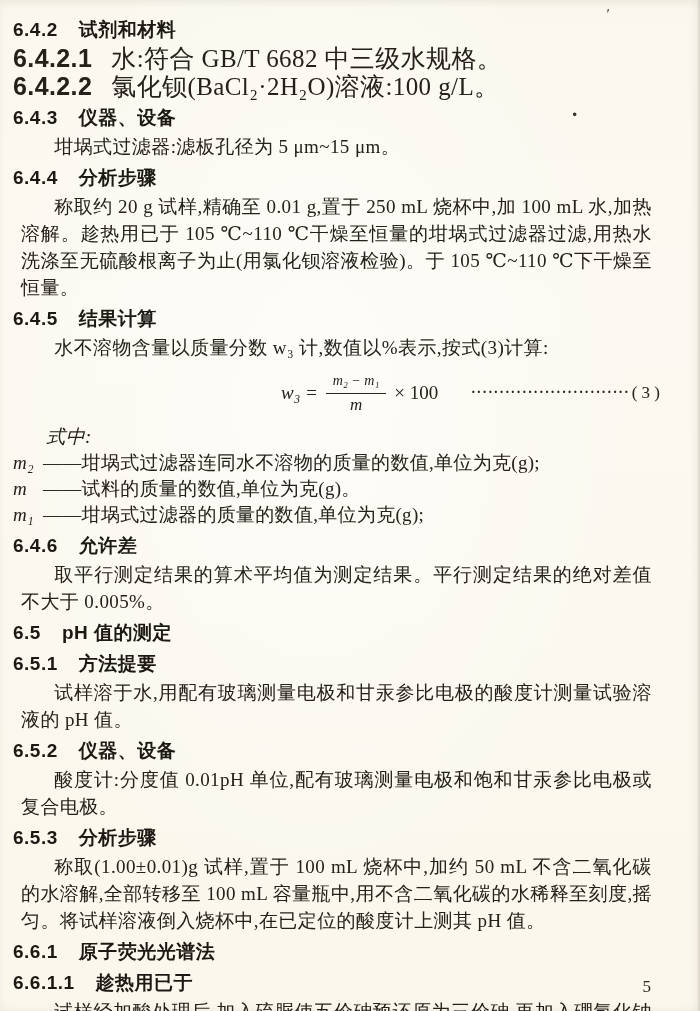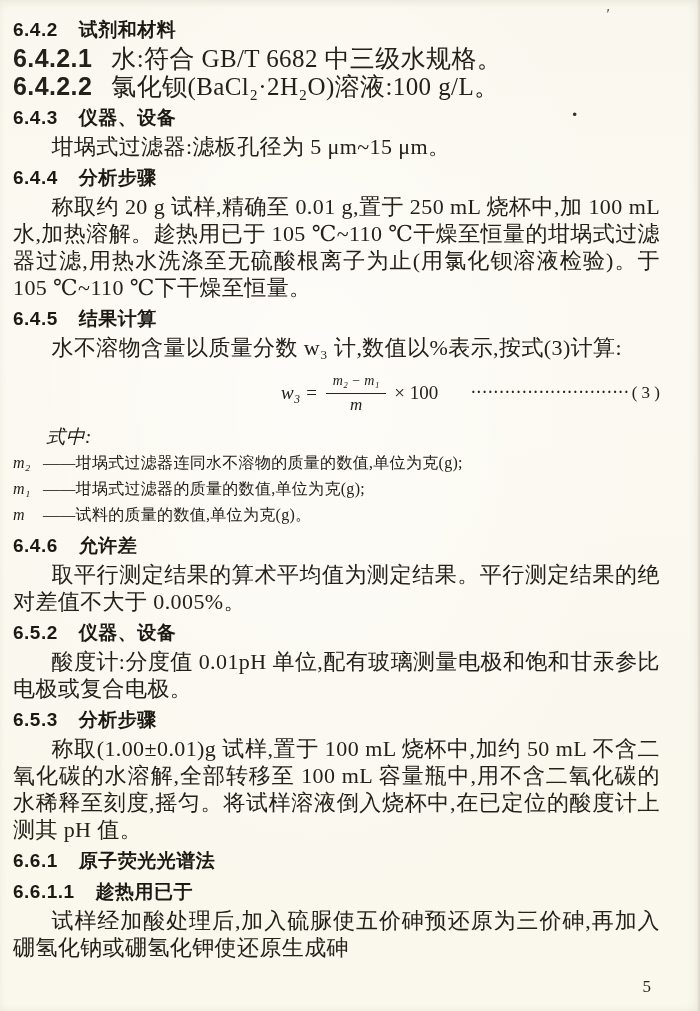--- a/index.html
+++ b/index.html
@@ -37,23 +37,23 @@
     font-family:"Liberation Serif","DejaVu Serif",serif;
     letter-spacing:.4px;
   }
   .clause .cn{
     font-family:"Liberation Sans","DejaVu Sans",sans-serif;
     font-weight:700;margin-right:19px;
   }
   
   .para{
     font-family:"Liberation Serif","DejaVu Serif",serif;
-    font-size:22px;line-height:27px;
+    font-size:19px;line-height:27px;
     text-align:justify;text-justify:inter-character;
-    text-indent:1.75em;margin:1px 0;
+    text-indent:1.75em;margin:1px 8px;
     letter-spacing:.4px;
   }
   
   .formula{
     display:flex;align-items:center;
     margin:5px 0 3px;height:54px;
     font-family:"Liberation Serif","DejaVu Serif",serif;
   }
   .f-math{
     display:inline-flex;align-items:center;gap:8px;
@@ -69,21 +69,21 @@
     color:#2a261f;font-weight:700;
   }
   .f-label{font-size:17px;margin-left:2px;white-space:nowrap;}
   
   .w-lead{
     font-family:"Liberation Serif","DejaVu Serif",serif;
     font-size:19px;line-height:27px;text-indent:1.75em;letter-spacing:.4px;font-style:italic;
   }
   .w-item{
     font-family:"Liberation Serif","DejaVu Serif",serif;
-    font-size:16px;line-height:26px;letter-spacing:.3px;
+    font-size:19px;line-height:26px;letter-spacing:.3px;
   }
   .w-sym{font-style:italic;display:inline-block;min-width:30px;}
   
   .page-num{
     position:absolute;right:49px;bottom:14px;
     font-family:"Liberation Serif","DejaVu Serif",serif;
     font-size:17px;color:#2a261f;
   }
   
   .artifact{position:absolute;color:#3a352c;font-family:"Liberation Serif",serif;}
@@ -143,36 +143,45 @@
       <span class="f-dots">····························</span>
       <span class="f-label">( 3 )</span>
     </div>
 
     <div class="where">
       <div class="w-lead">式中:</div>
       <div class="w-item">
         <span class="w-sym">m₂</span><span class="w-desc">——坩埚式过滤器连同水不溶物的质量的数值,单位为克(g);</span>
       </div>
       <div class="w-item">
+        <span class="w-sym">m</span><span class="w-desc">——试料的质量的数值,单位为克(g)。</span>
+      </div>
+      <div class="w-item">
         <span class="w-sym">m₁</span><span class="w-desc">——坩埚式过滤器的质量的数值,单位为克(g);</span>
       </div>
-      <div class="w-item">
-        <span class="w-sym">m</span><span class="w-desc">——试料的质量的数值,单位为克(g)。</span>
-      </div>
     </div>
 
     <div class="h">
       <span class="hn">6.4.6</span>
       <span class="ht">允许差</span>
     </div>
 
     <div class="para">取平行测定结果的算术平均值为测定结果。平行测定结果的绝对差值不大于 0.005%。</div>
 
-
-
+    <div class="h">
+      <span class="hn">6.5</span>
+      <span class="ht">pH 值的测定</span>
+    </div>
+
+    <div class="h">
+      <span class="hn">6.5.1</span>
+      <span class="ht">方法提要</span>
+    </div>
+
+    <div class="para">试样溶于水,用配有玻璃测量电极和甘汞参比电极的酸度计测量试验溶液的 pH 值。</div>
 
     <div class="h">
       <span class="hn">6.5.2</span>
       <span class="ht">仪器、设备</span>
     </div>
 
     <div class="para">酸度计:分度值 0.01pH 单位,配有玻璃测量电极和饱和甘汞参比电极或复合电极。</div>
 
     <div class="h">
       <span class="hn">6.5.3</span>

